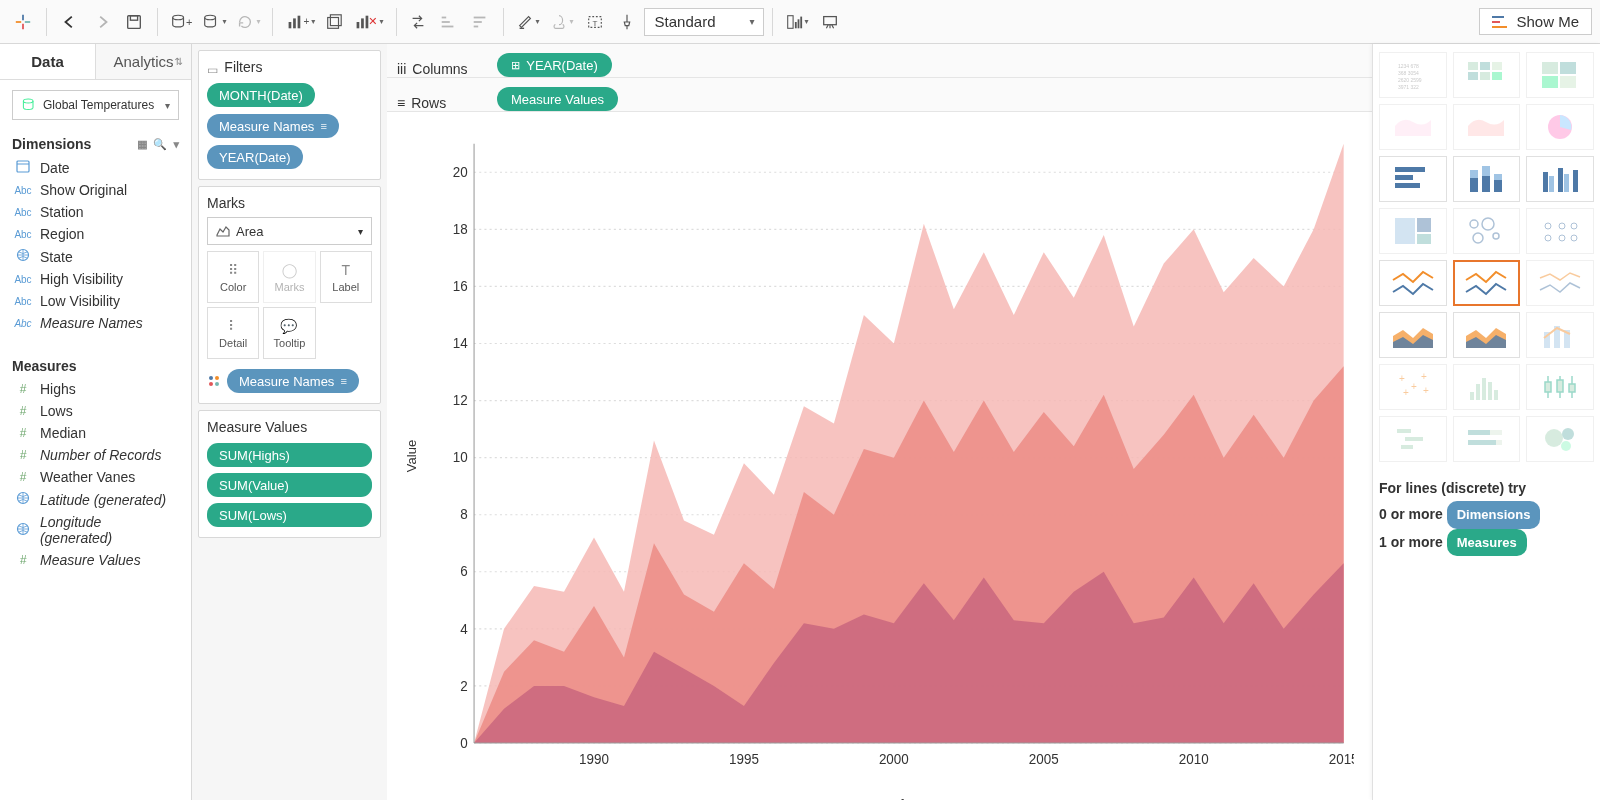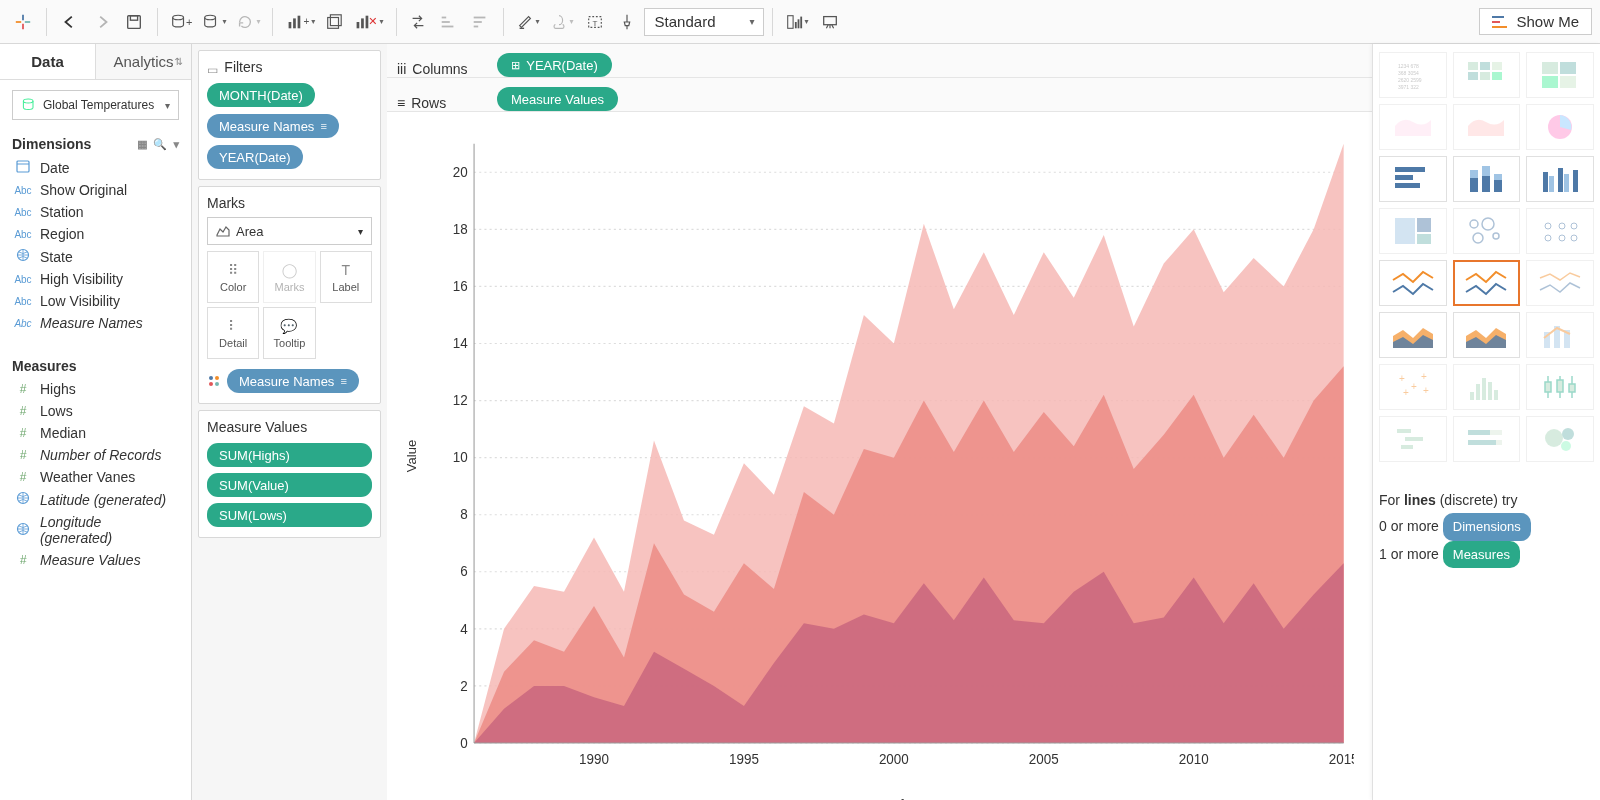--- a/index.html
+++ b/index.html
@@ -79,21 +79,21 @@
 .axis-text { font-size: 13px; fill: #333; }
 .area1 { fill: #f6b8b5; opacity: .85; }
 .area2 { fill: #ec8f88; opacity: .9; }
 .area3 { fill: #cc6a80; opacity: .95; }
 
 
 .sm-grid { display: grid; grid-template-columns: repeat(3, 1fr); gap: 6px; }
 .sm-cell { height: 46px; border: 1px solid #e0e0e0; display: flex; align-items: center; justify-content: center; cursor: pointer; font-size: 18px; color: #5a9bd5; position: relative; overflow:hidden;}
 .sm-cell.dim { opacity: .45; }
 .sm-cell.selected { border: 2px solid #e8762c; }
-.sm-hint { margin-top: 26px; font-size: 14px; line-height: 1.8; }
+.sm-hint { margin-top: 14px; font-size: 14px; line-height: 1.8; font-weight: bold; }
 .sm-hint .tag { display: inline-block; padding: 2px 10px; border-radius: 10px; color: #fff; font-size: 13px; }
 .sm-hint .tag.blue { background: #5b95bd; }
 .sm-hint .tag.green { background: #2aa989; }
 
 .icon-svg { width: 18px; height: 18px; }
 </style>
 </head>
 <body>
 
 <div class="toolbar">

